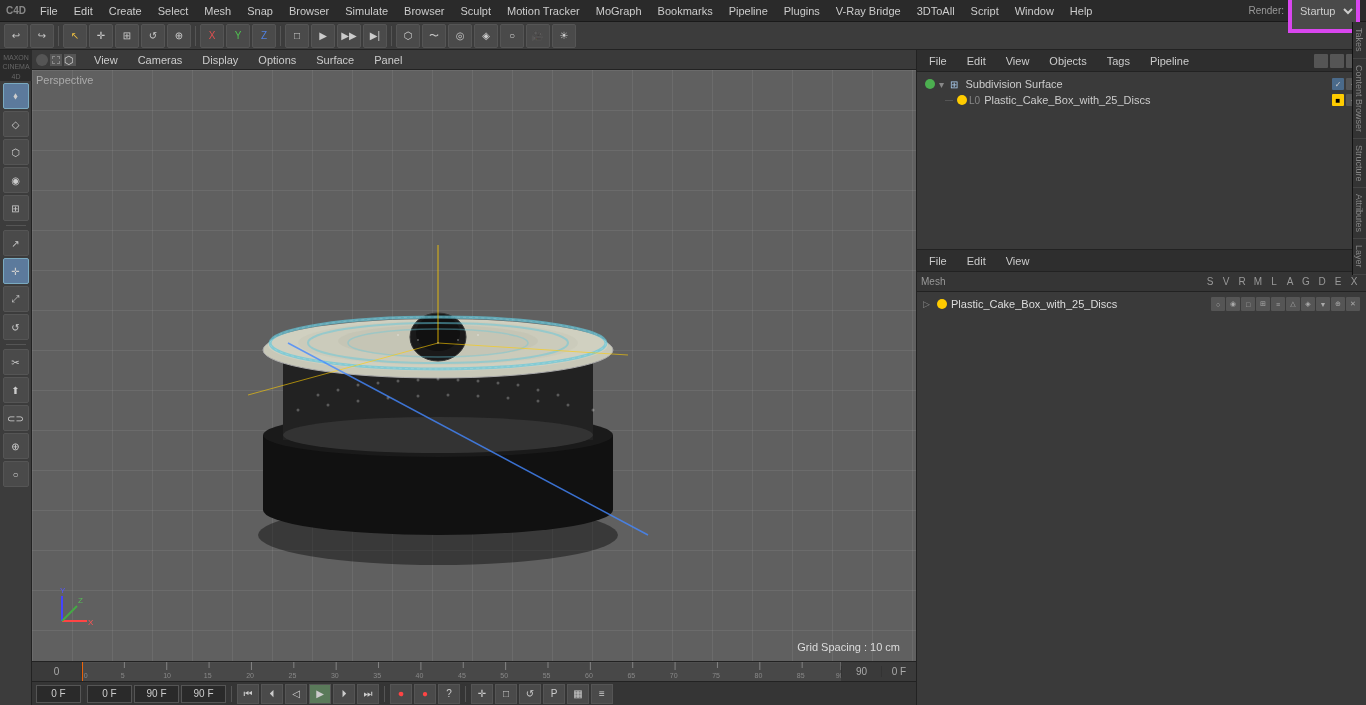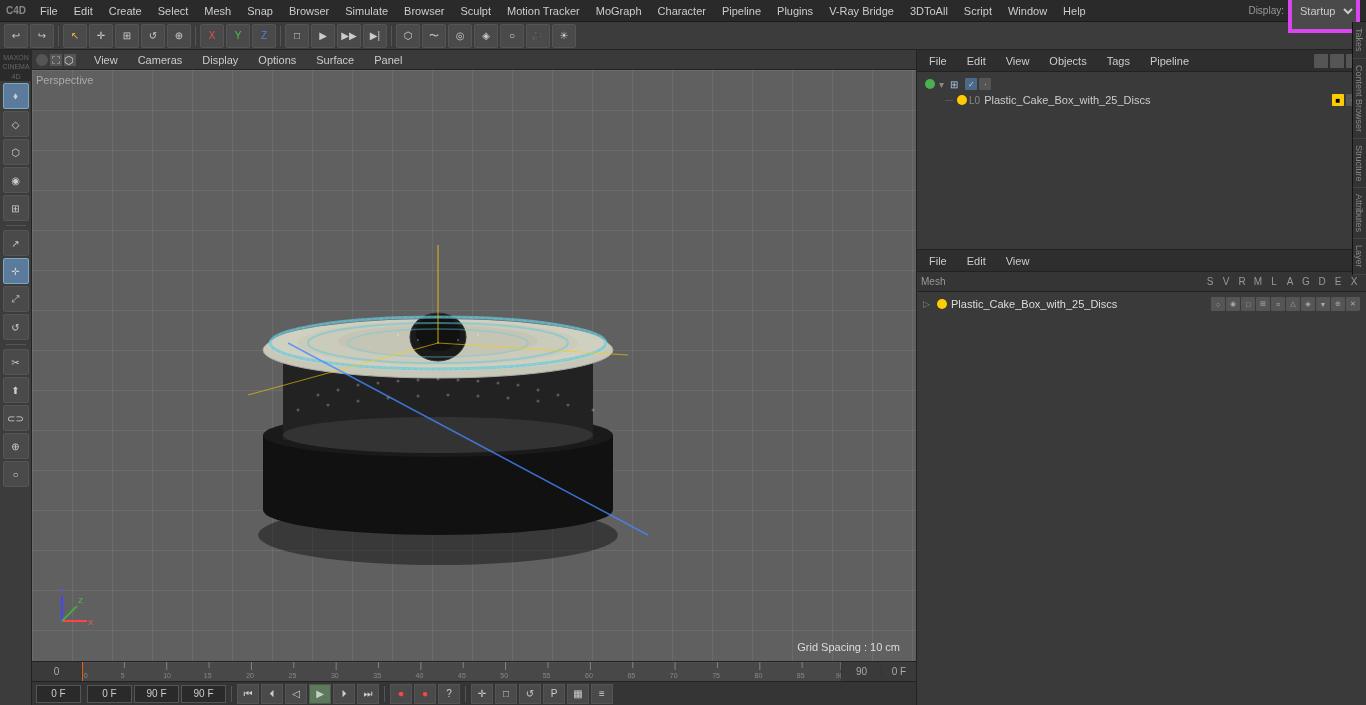--- a/index.html
+++ b/index.html
@@ -174,30 +174,30 @@
   <div class="menu-item">Create</div>
   <div class="menu-item">Select</div>
   <div class="menu-item">Mesh</div>
   <div class="menu-item">Snap</div>
   <div class="menu-item">Browser</div>
   <div class="menu-item">Simulate</div>
   <div class="menu-item">Browser</div>
   <div class="menu-item">Sculpt</div>
   <div class="menu-item">Motion Tracker</div>
   <div class="menu-item">MoGraph</div>
-  <div class="menu-item">Character</div>
+  <div class="menu-item">Bookmarks</div>
   <div class="menu-item">Pipeline</div>
   <div class="menu-item">Plugins</div>
   <div class="menu-item">V-Ray Bridge</div>
   <div class="menu-item">3DToAll</div>
   <div class="menu-item">Script</div>
   <div class="menu-item">Window</div>
   <div class="menu-item">Help</div>
   <div id="layout-area">
-    <span style="color:#999; font-size:10px; margin-right:4px;">Display:</span>
+    <span style="color:#999; font-size:10px; margin-right:4px;">Render:</span>
     <select class="layout-select" style="background:#4a4a4a;color:#ccc;border:4px solid #d946ef;font-size:11px;padding:11px 4px;">
       <option>Startup</option>
     </select>
   </div>
 </div>
 
 <div id="toolbar">
   <div class="toolbar-btn">↩</div>
   <div class="toolbar-btn">↪</div>
   <div class="toolbar-sep"></div>
@@ -460,20 +460,21 @@
           <div style="width:14px;height:14px;background:#555;border-radius:1px;"></div>
           <div style="width:14px;height:14px;background:#555;border-radius:1px;"></div>
         </div>
       </div>
       <div id="obj-tree">
 
         <div class="obj-tree-item">
           <div class="obj-dot green"></div>
           <span style="color:#888;font-size:10px;margin-right:2px;">▾</span>
           <span style="color:#aaccee;font-size:10px;margin-right:3px;">⊞</span>
+          <span class="obj-name">Subdivision Surface</span>
 
           <div class="obj-icons">
             <div class="obj-icon-small" style="background:#4a6a8a;">✓</div>
             <div class="obj-icon-small">·</div>
           </div>
         </div>
 
         <div class="obj-tree-item">
           <div class="obj-tree-indent"></div>
           <div style="display:flex;align-items:center;gap:2px;flex:1;">

